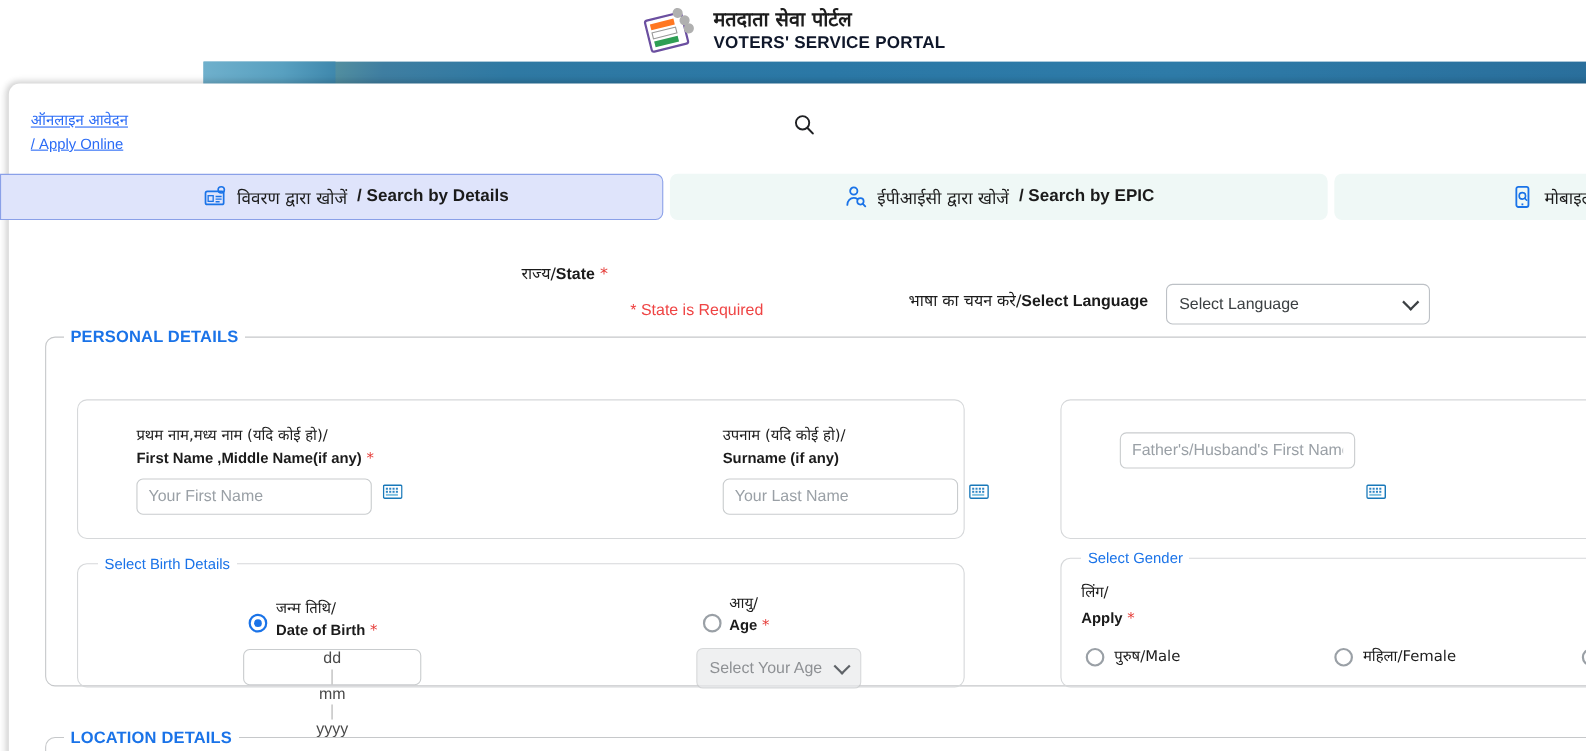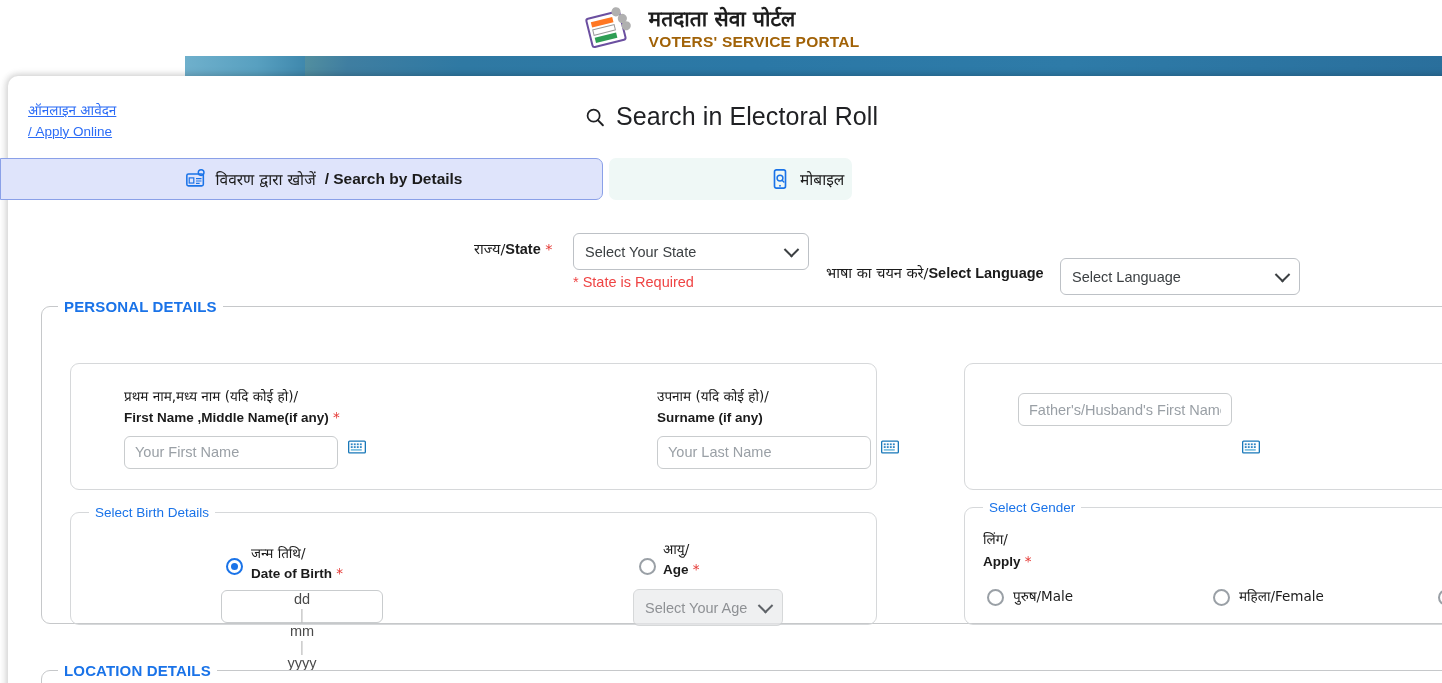--- a/index.html
+++ b/index.html
@@ -15,22 +15,22 @@
 
   
   .brandbar {
     position: absolute; left: 0; top: 0; width: 1442px; height: 58px;
     background: #ffffff;
     display: flex; align-items: center; justify-content: center;
   }
   .brand-inner { display: flex; align-items: center; gap: 14px; }
   .eci-logo { width: 52px; height: 48px; flex: none; }
   .brand-text { line-height: 1.15; }
-  .brand-hi { font-size: 21px; color: #1d1d1d; font-weight: 600; font-family: "DejaVu Sans", sans-serif; }
-  .brand-en { font-size: 15.5px; color: #a16207; font-weight: bold; letter-spacing: .2px; margin-top: 2px; }
+  .brand-hi { font-size: 18px; color: #1d1d1d; font-weight: 600; font-family: "DejaVu Sans", sans-serif; }
+  .brand-en { font-size: 15.5px; color: #0f172a; font-weight: bold; letter-spacing: .2px; margin-top: 2px; }
 
   
   .banner {
     position: absolute; left: 185px; top: 56px; width: 1257px; height: 40px;
     background: linear-gradient(100deg,
        #5ba4c4 0%, #4e93b4 6%, #55919f 9%, #3f7ea1 13%,
        #2f79a3 22%, #2b78a6 45%, #2e7ba8 70%, #2a6f9c 100%);
   }
   .banner::after {
     content: ""; position: absolute; left: 0; top: 0; width: 120px; height: 100%;
@@ -251,63 +251,67 @@
   <a class="apply-online" href="#">
     <span>ऑनलाइन आवेदन</span><br>
     <span class="en">/ Apply Online</span>
   </a>
 
   <div class="page-title">
     <svg class="search-glyph" viewBox="0 0 24 24">
       <circle cx="10.5" cy="10.5" r="6.6" fill="none" stroke="#202124" stroke-width="1.9"></circle>
       <line x1="15.4" y1="15.6" x2="20.6" y2="21" stroke="#202124" stroke-width="2.1" stroke-linecap="round"></line>
     </svg>
-    <span class="ttl">Search in Electoral Roll</span>
   </div>
 
   <div class="tabs">
 
     <div class="tab active">
       <svg class="tab-ico" viewBox="0 0 24 24">
         <rect x="2" y="6.5" width="18" height="13" rx="1.8" fill="none" stroke="#1a73e8" stroke-width="1.7"></rect>
         <rect x="4.6" y="10.8" width="5" height="5.6" fill="none" stroke="#1a73e8" stroke-width="1.3"></rect>
         <line x1="12" y1="11.6" x2="18" y2="11.6" stroke="#1a73e8" stroke-width="1.3"></line>
         <line x1="12" y1="14.2" x2="18" y2="14.2" stroke="#1a73e8" stroke-width="1.3"></line>
         <line x1="12" y1="16.8" x2="16" y2="16.8" stroke="#1a73e8" stroke-width="1.3"></line>
         <circle cx="17.6" cy="5" r="3.1" fill="none" stroke="#1a73e8" stroke-width="1.6"></circle>
       </svg>
       <span>विवरण द्वारा खोजें</span>
         <span class="en">/ Search by Details</span>
     </div>
 
+    <div class="tab idle t2">
+      <svg class="tab-ico" viewBox="0 0 24 24">
+        <circle cx="10" cy="6.2" r="3.6" fill="none" stroke="#1a73e8" stroke-width="1.8"></circle>
+        <path d="M3.6 20c0-4 2.9-7 6.4-7 1.4 0 2.6.4 3.6 1.1" fill="none" stroke="#1a73e8" stroke-width="1.8" stroke-linecap="round"></path>
+        <circle cx="16.6" cy="16.4" r="3.2" fill="none" stroke="#1a73e8" stroke-width="1.7"></circle>
+        <line x1="19" y1="18.8" x2="21.4" y2="21.3" stroke="#1a73e8" stroke-width="1.8" stroke-linecap="round"></line>
+      </svg>
+      <span>ईपीआईसी द्वारा खोजें</span>
+        <span class="en">/ Search by EPIC</span>
+    </div>
 
     <div class="tab idle t3">
       <svg class="tab-ico" viewBox="0 0 24 24">
         <rect x="6" y="2" width="12" height="20" rx="2" fill="none" stroke="#1a73e8" stroke-width="1.8"></rect>
         <circle cx="12" cy="11" r="3.2" fill="none" stroke="#1a73e8" stroke-width="1.6"></circle>
         <line x1="14.3" y1="13.3" x2="16.2" y2="15.3" stroke="#1a73e8" stroke-width="1.6" stroke-linecap="round"></line>
         <rect x="11.1" y="18.5" width="1.8" height="1.8" fill="#1a73e8"></rect>
       </svg>
       <span>मोबाइल</span>
     </div>
 
   </div>
 
   <div class="state-row">
 
     <div class="lbl-hi-bold state-label">
       <span>राज्य/</span><b>State</b>
       <span class="req-star">*</span>
     </div>
 
-    <div class="sel-wrap" id="state-select-wrap">
-      <select class="sel">
-        <option>Select Your State</option>
-      </select>
-    </div>
 
     <div class="state-err">* State is Required</div>
 
     <div class="lbl-hi-bold lang-label">
       <span>भाषा का चयन करे/</span><b>Select Language</b>
     </div>
 
     <div class="sel-wrap" id="lang-select-wrap">
       <select class="sel">
         <option>Select Language</option>

